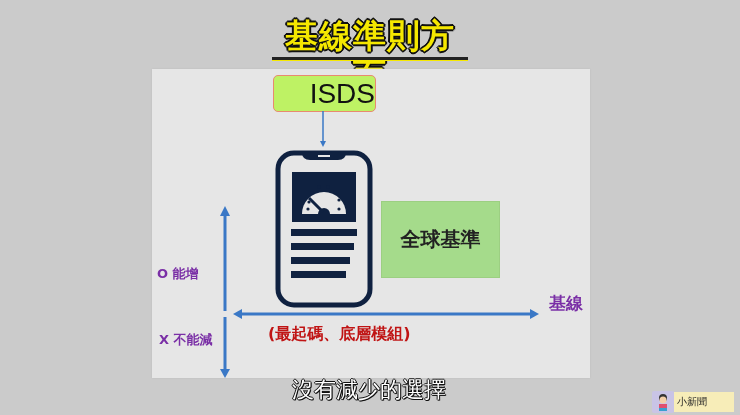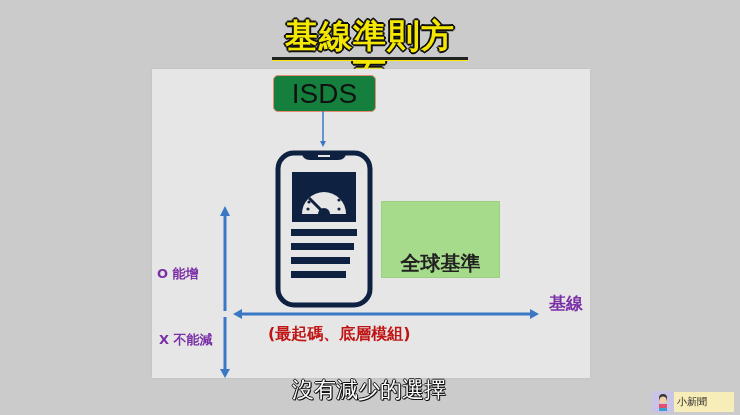--- a/index.html
+++ b/index.html
@@ -20,29 +20,29 @@
   .title-underline {
     position:absolute; left:272px; top:57px; width:196px; height:3px;
     background:#222; border-bottom:1px solid #f5e800;
   }
   .panel {
     position:absolute; left:152px; top:69px; width:438px; height:309px;
     background:#e6e6e6; box-shadow: 0 0 2px #bdbdbd;
   }
   .isds-box {
     position:absolute; left:273px; top:75px; width:101px; height:35px;
-    background:#15803d; border-radius:5px;
+    background:#bef264; border-radius:5px;
     border:1px solid #e88a70;
-    display:flex; align-items:center; justify-content:center;
+    display:flex; align-items:center; justify-content:flex-end;
     font-size:28px; color:#111; font-family:"Liberation Sans",sans-serif;
   }
   .green-box {
     position:absolute; left:381px; top:201px; width:117px; height:75px;
     background:#a5db8b; border:1px solid #9ccf82;
-    display:flex; flex-direction:column; align-items:center; justify-content:flex-end;
+    display:flex; flex-direction:row; align-items:center; justify-content:center;
     font-size:20px; font-weight:bold; color:#222; line-height:27px;
   }
   .axis-label { position:absolute; font-size:13px; color:#7a2fa6; font-weight:bold; }
   .red-label { position:absolute; left:268px; top:324px; font-size:16px; color:#c01414; font-weight:bold; }
   .subtitle {
     position:absolute; left:292px; top:375px; font-size:22px; color:#fff; font-weight:normal;
     text-shadow: -1px 0 #111, 1px 0 #111, 0 -1px #111, 0 1px #111, 1px 1px #111;
   }
   .logo {
     position:absolute; left:652px; top:392px; width:82px; height:20px;

